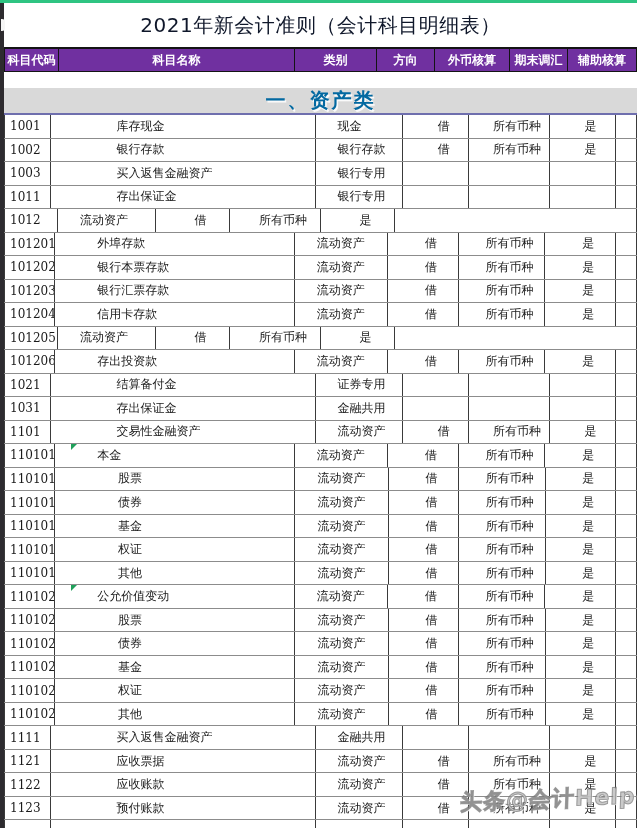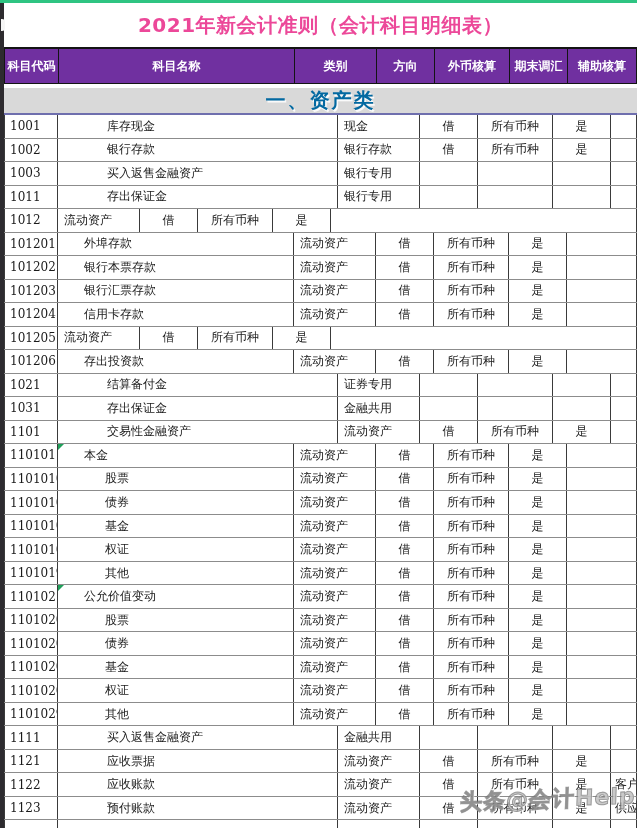--- a/index.html
+++ b/index.html
@@ -7,44 +7,44 @@
     position:relative;width:637px;height:828px;overflow:hidden;background:#ffffff;
     font-family:"DejaVu Sans","Liberation Sans",sans-serif;
   }
   .green-bar{position:absolute;top:0;left:0;width:637px;height:3px;background:#2ec482;z-index:6;}
   .left-strip{position:absolute;top:2px;left:0;width:4px;height:826px;background:#2d2b2f;z-index:5;}
   .notch{position:absolute;top:17px;left:1px;width:4px;height:12px;background:#f5f5f5;border-radius:0 3px 3px 0;}
   .title-band{
     position:absolute;top:3px;left:4px;width:633px;height:44px;background:#ffffff;
     display:flex;align-items:center;justify-content:center;
   }
-  .title{color:#ec4899;font-size:20px;font-weight:bold;letter-spacing:0.5px;}
+  .title{color:#0f172a;font-size:20px;font-weight:normal;letter-spacing:0.5px;}
   .head-row{
-    position:absolute;top:47px;left:4px;width:633px;height:37px;box-sizing:border-box;
+    position:absolute;top:47px;left:4px;width:633px;height:25px;box-sizing:border-box;
     display:flex;background:#7030a0;border-top:2px solid #141414;border-bottom:1px solid #141414;
     border-left:1px solid #141414;
   }
   .hcell{
     box-sizing:border-box;display:flex;align-items:center;justify-content:center;
     color:#ffffff;font-size:12px;font-weight:bold;border-right:1px solid #141414;
     white-space:nowrap;overflow:hidden;
   }
   .section-row{
     position:absolute;top:88px;left:4px;width:633px;height:27px;box-sizing:border-box;
     background:#d9d9d9;display:flex;align-items:center;justify-content:center;
     border-bottom:2px solid #6f6fae;
   }
   .section-text{
     color:#0369a1;font-size:20px;font-weight:bold;letter-spacing:2px;
     text-shadow:1.5px 1.5px 0 #fafafa;
   }
   .tbody{
     position:absolute;top:115px;left:4px;width:633px;height:713px;overflow:hidden;background:#ffffff;
   }
-  .trow{display:flex;height:23.53px;box-sizing:border-box;border-bottom:1px solid #8c8c8c;}
+  .trow{display:flex;height:23.53px;box-sizing:border-box;border-bottom:1px solid #8c8c8c;gap:16px;}
   .cell{
     box-sizing:border-box;display:flex;align-items:center;border-right:1px solid #3a3a3a;
     font-family:"DejaVu Serif","Liberation Serif",serif;font-size:12px;color:#1a1a1a;
     white-space:nowrap;overflow:hidden;
   }
   .cell:first-child{border-left:1px solid #3a3a3a;}
   .c0{width:54px;} .c1{width:236px;} .c2{width:82px;} .c3{width:58px;}
   .c4{width:75px;} .c5{width:58px;} .c6{flex:1;}
   .code{padding-left:5px;}
   .name{position:relative;}

